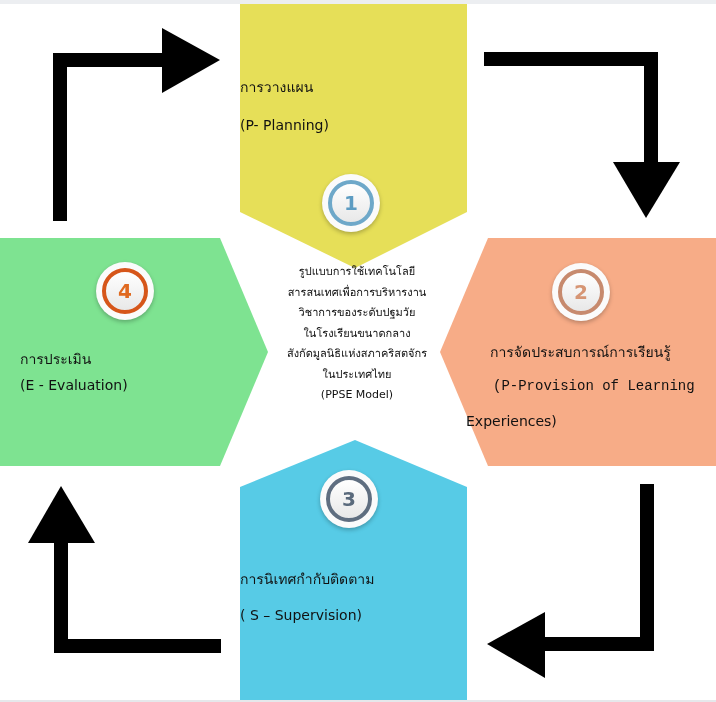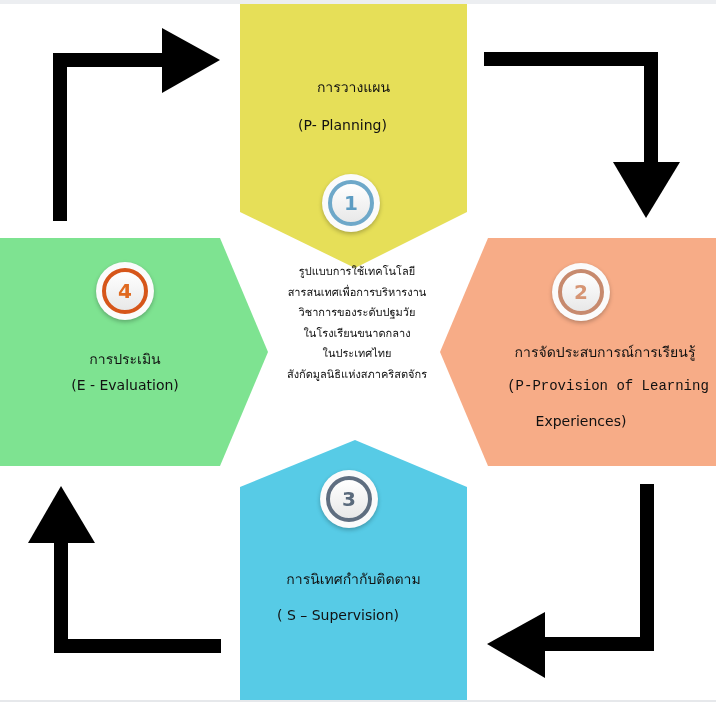--- a/index.html
+++ b/index.html
@@ -1,21 +1,21 @@
 <!DOCTYPE html>
 <html><head>
 <meta charset="utf-8">
 <style>
   html, body { margin:0; padding:0; }
   body { width:716px; height:702px; background:#ffffff; position:relative; overflow:hidden;
          font-family:"DejaVu Sans", "Liberation Sans", sans-serif; color:#111; }
   .topbar { position:absolute; left:0; top:0; width:716px; height:4px; background:#eceef1; }
   .botbar { position:absolute; left:0; bottom:0; width:716px; height:2px; background:#e6e8eb; }
   svg.shapes { position:absolute; left:0; top:0; width:716px; height:702px; }
-  .label { position:absolute; text-align:center; font-size:14px; line-height:18px; }
+  .label { position:absolute; font-size:14px; line-height:18px; }
   .badge { position:absolute; width:58px; height:58px; border-radius:50%; background:#fbfbfb;
            box-shadow:0 2px 4px rgba(0,0,0,0.25); }
   .badge .ring { position:absolute; left:6px; top:6px; width:38px; height:38px; border-radius:50%;
                  border:4px solid; background:linear-gradient(#ffffff,#e8e8e8);
                  display:flex; align-items:center; justify-content:center;
                  font-family:"DejaVu Sans", sans-serif; font-weight:bold; font-size:20px; }
   .center-text { position:absolute; left:262px; top:262px; width:190px; text-align:center;
                  font-size:11px; line-height:20.5px; }
 </style>
 </head>
@@ -77,17 +77,18 @@
   <div class="ring" id="ring-4" style="border-color: rgb(214, 86, 26); color: rgb(224, 106, 32);">4</div>
 </div>
 <div class="label" style="left:20px; top:342px; width:210px;margin-top:8px;">การประเมิน</div>
 <div class="label" style="left:20px; top:376px; width:210px;">(E - Evaluation)</div>
 
 <div class="center-text">
   <div>รูปแบบการใช้เทคโนโลยี</div>
   <div>สารสนเทศเพื่อการบริหารงาน</div>
   <div>วิชาการของระดับปฐมวัย</div>
   <div>ในโรงเรียนขนาดกลาง</div>
+  <div>สังกัดมูลนิธิแห่งสภาคริสตจักร</div>
   <div>ในประเทศไทย</div>
-  <div>สังกัดมูลนิธิแห่งสภาคริสตจักร</div>
+  <div>(PPSE Model)</div>
 </div>
 
 <div class="botbar"></div>
 
 </body></html>

